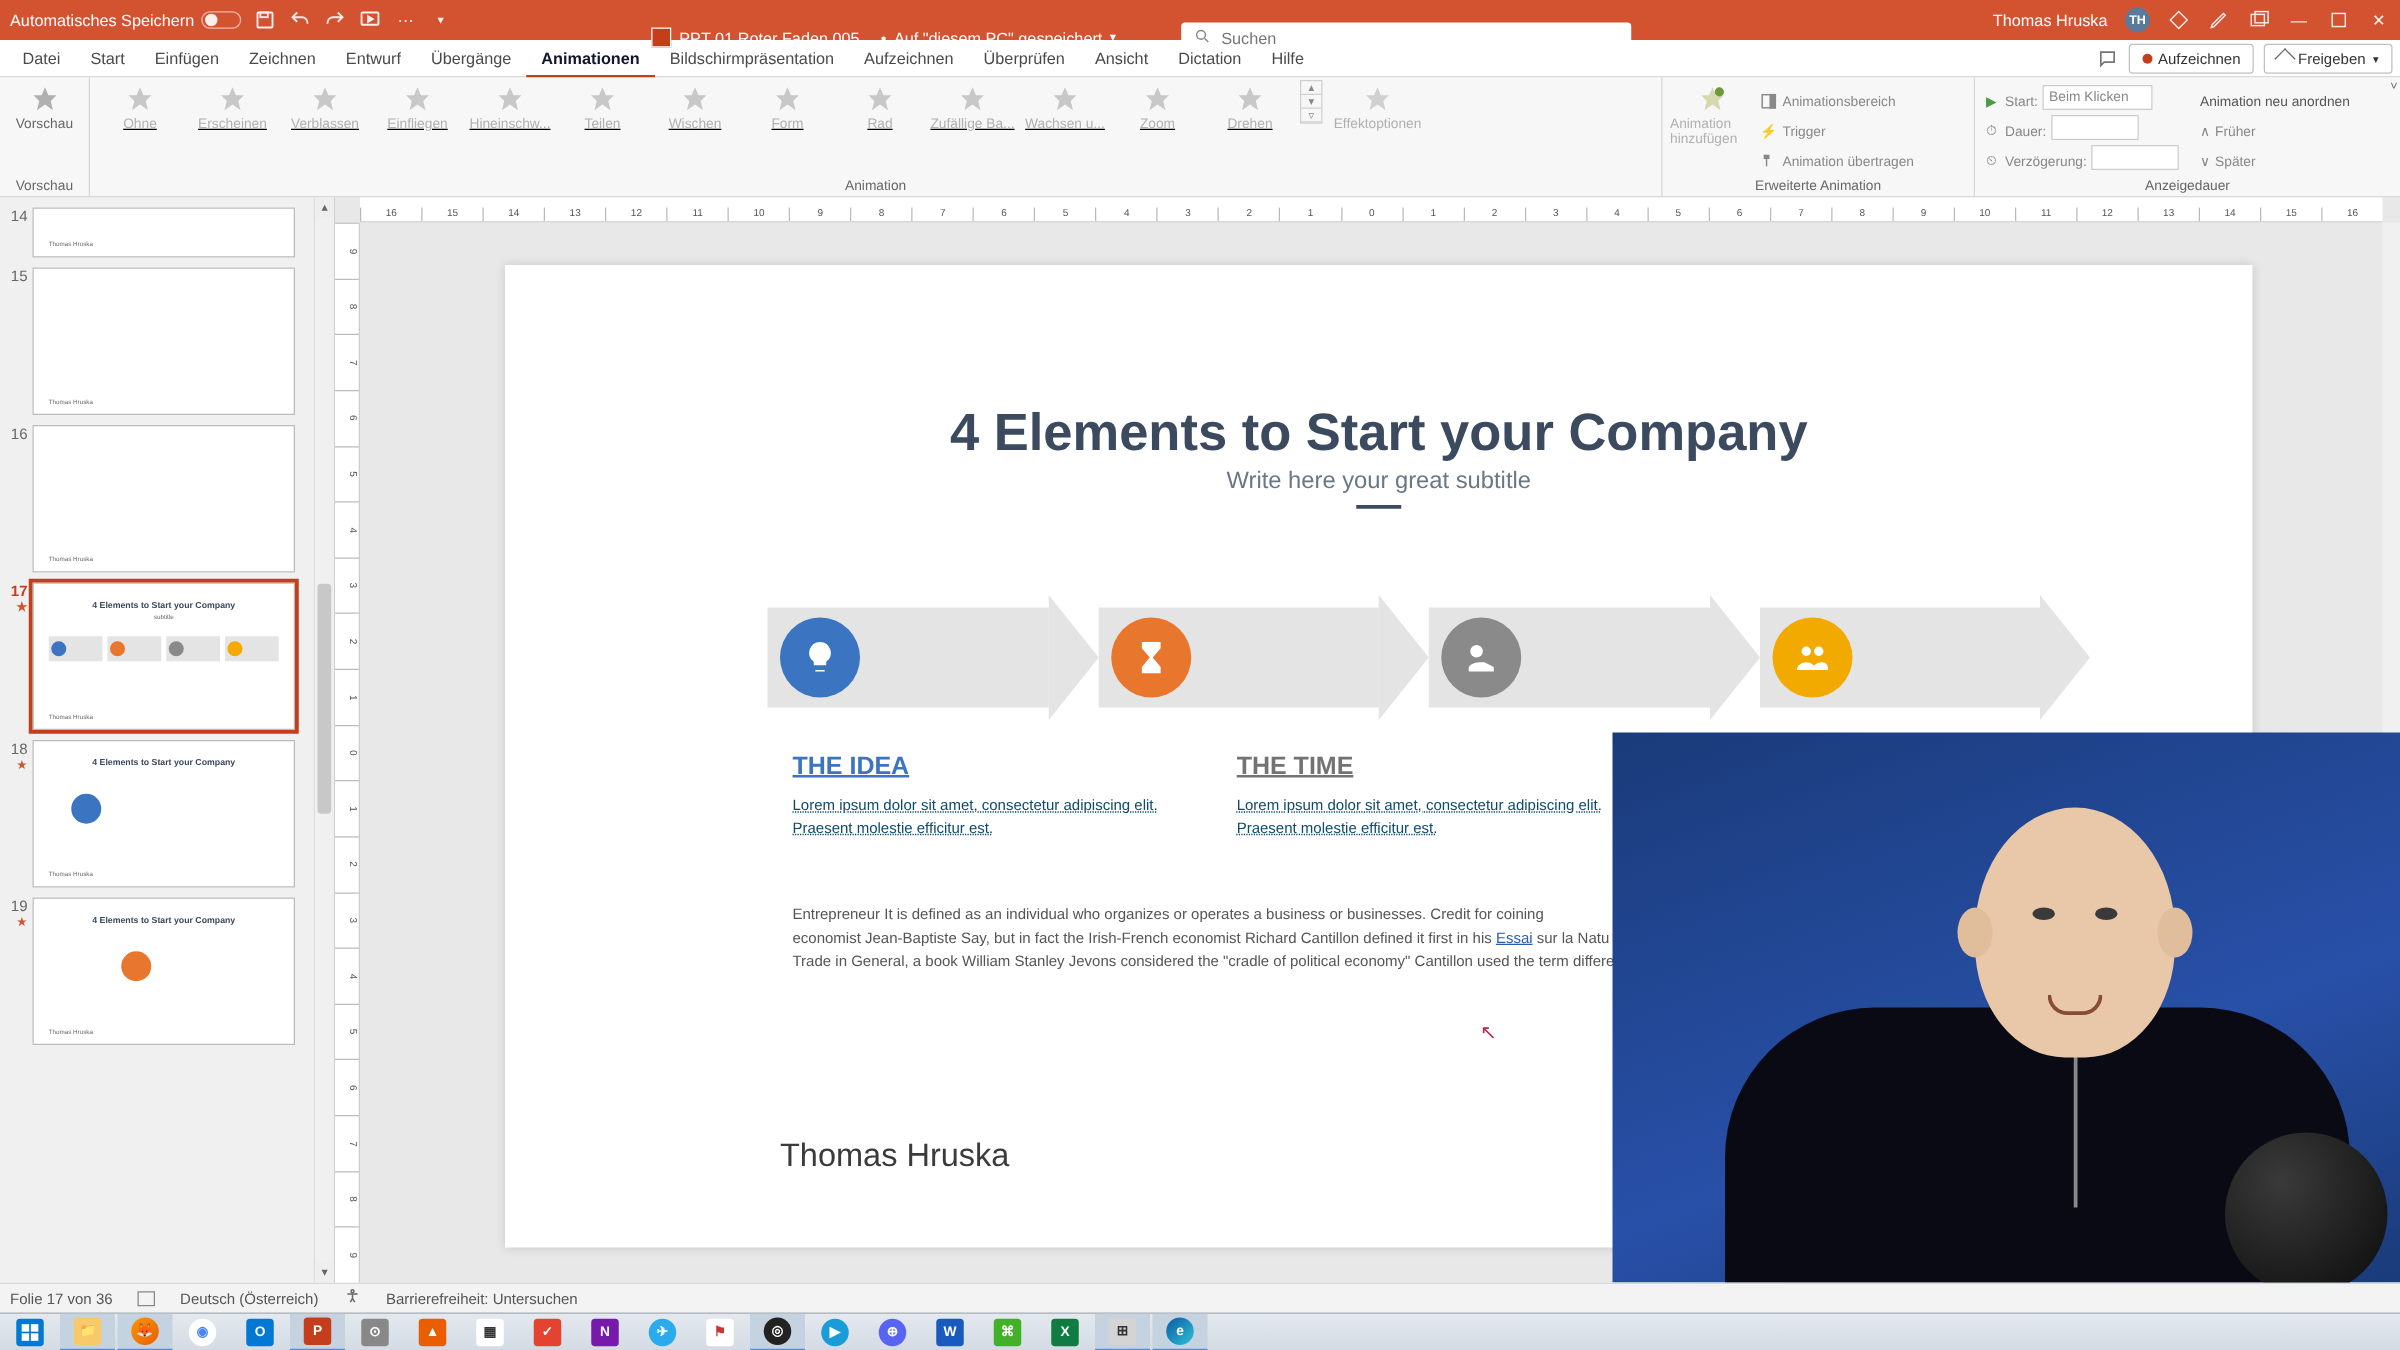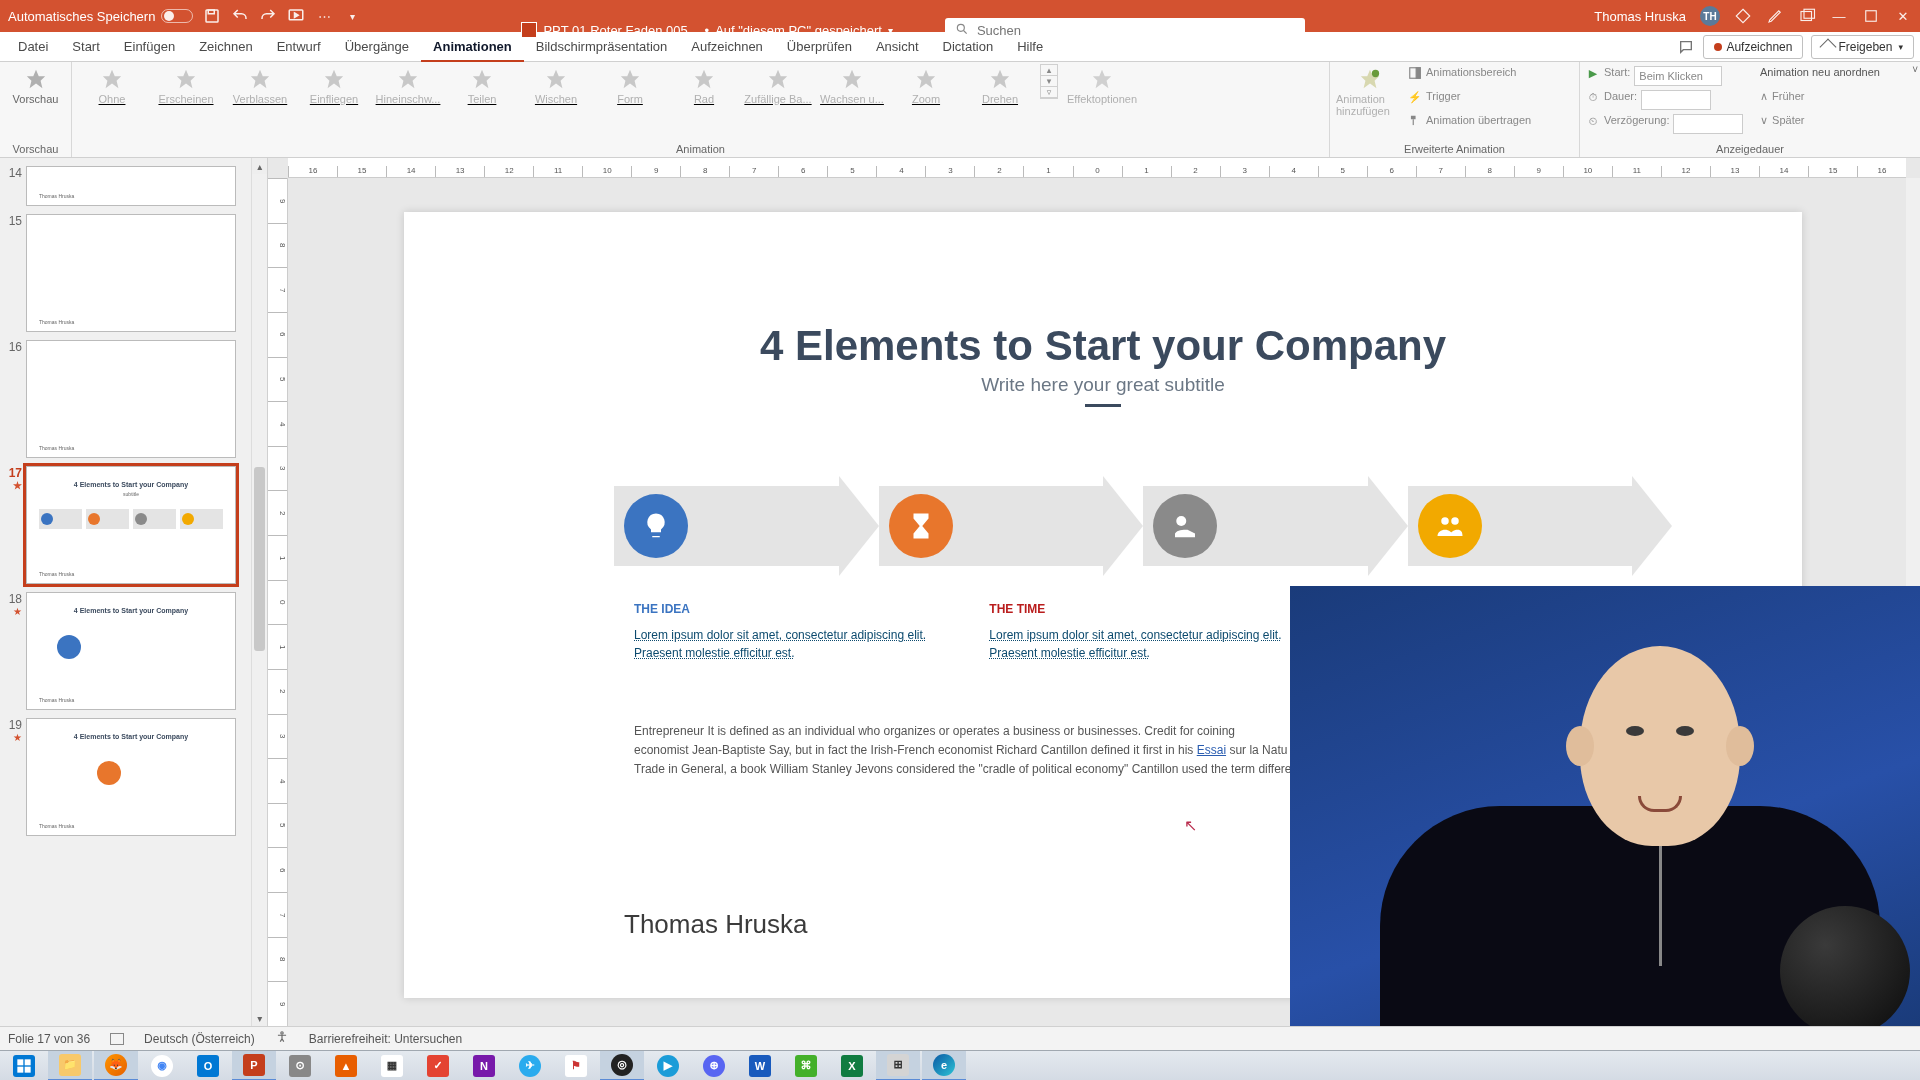--- a/index.html
+++ b/index.html
@@ -34,21 +34,21 @@
 .rgroup .body { display: flex; align-items: flex-start; gap: 4px; flex: 1; }
 .rgroup .label { text-align: center; font-size: 11px; color: #666; padding: 2px 0 0; }
 .big-btn { width: 68px; display: flex; flex-direction: column; align-items: center; gap: 3px; padding-top: 4px; color: #666; font-size: 11px; cursor: pointer; }
 .big-btn.disabled { color: #b0b0b0; }
 .star-ico { width: 22px; height: 22px; color: #b0b0b0; }
 .star-ico svg { width: 22px; height: 22px; }
 .anim-gallery { display: flex; gap: 6px; position: relative; text-decoration: underline; }
 .gallery-arrows { width: 18px; display: flex; flex-direction: column; border: 1px solid #d0d0d0; margin-left: 2px; }
 .gallery-arrows div { flex: 1; display: flex; align-items: center; justify-content: center; font-size: 9px; color: #888; border-bottom: 1px solid #d0d0d0; cursor: pointer; }
 .stack-rows { display: flex; flex-direction: column; gap: 2px; padding-top: 2px; }
-.stack-rows .row { height: 22px; display: flex; align-items: flex-start; gap: 4px; font-size: 11px; color: #888; white-space: nowrap; }
+.stack-rows .row { height: 22px; display: flex; align-items: flex-end; gap: 4px; font-size: 11px; color: #888; white-space: nowrap; }
 .stack-rows .row .ico-sm { width: 14px; height: 14px; display: inline-flex; align-items: center; justify-content: center; }
 .numbox { width: 70px; height: 20px; border: 1px solid #ccc; background: #fff; display: inline-flex; align-items: center; font-size: 11px; padding: 0 4px; color: #888; }
 
 
 .workarea { display: flex; height: calc(1080px - 32px - 30px - 96px - 24px - 30px); }
 .thumbs { width: 268px; background: #f0f0f0; border-right: 1px solid #d0d0d0; position: relative; display: flex; }
 .thumb-scroll { width: 256px; overflow: hidden; padding: 4px 0 4px 0; }
 .vscroll { width: 16px; background: #f0f0f0; border-left: 1px solid #ddd; position: relative; }
 .vscroll .arrow { height: 16px; display: flex; align-items: center; justify-content: center; font-size: 10px; color: #666; background: #eee; cursor: pointer; }
 .vscroll .track { position: absolute; top: 16px; bottom: 16px; left: 0; right: 0; }
@@ -91,23 +91,23 @@
 .arrow-shape::after { content: ''; position: absolute; right: 0; top: -10px; border-left: 40px solid #e4e4e4; border-top: 50px solid transparent; border-bottom: 50px solid transparent; height: 0; }
 .circle { position: absolute; left: 10px; top: 28px; width: 64px; height: 64px; border-radius: 50%; display: flex; align-items: center; justify-content: center; color: #fff; }
 .c-blue { background: #3b74c1; }
 .c-orange { background: #e8762c; }
 .c-gray { background: #8a8a8a; }
 .c-yellow { background: #f2a900; }
 .circle svg { width: 30px; height: 30px; fill: #fff; }
 
 .cols { position: absolute; top: 390px; left: 230px; right: 150px; display: flex; gap: 48px; }
 .col { flex: 1; }
-.col h4 { font-size: 12px; font-weight: 700; margin-bottom: 10px; }
+.col h4 { font-size: 20px; font-weight: 700; margin-bottom: 10px; text-decoration: underline; }
 .col.blue h4 { color: #3b74c1; }
-.col.orange h4 { color: #b91c1c; }
+.col.orange h4 { color: #737373; }
 .col.gray h4 { color: #555; }
 .col p { font-size: 12px; color: #0c4a6e; line-height: 1.5; }
 .col p span { text-decoration: underline dotted; }
 
 .paragraph { position: absolute; top: 510px; left: 230px; right: 200px; font-size: 12px; color: #555; line-height: 1.6; text-align: justify; }
 .paragraph a { color: #2a5db0; text-decoration: underline; }
 .cursor-arrow { position: absolute; left: 780px; top: 604px; color: #b92b4c; font-size: 16px; pointer-events: none; }
 .author { position: absolute; left: 220px; bottom: 58px; font-size: 26px; color: #3b3b3b; }
 
 

